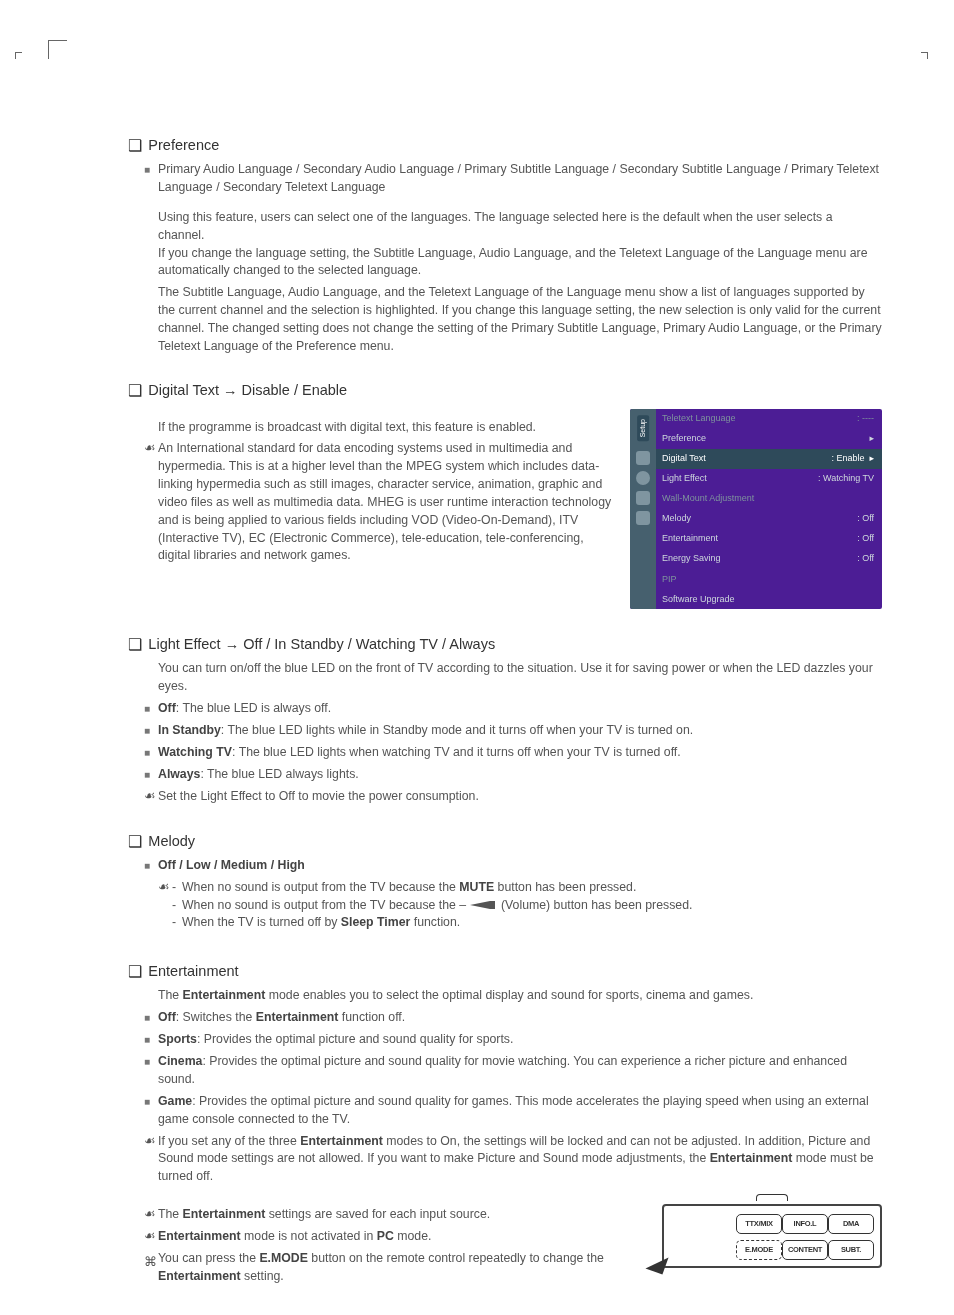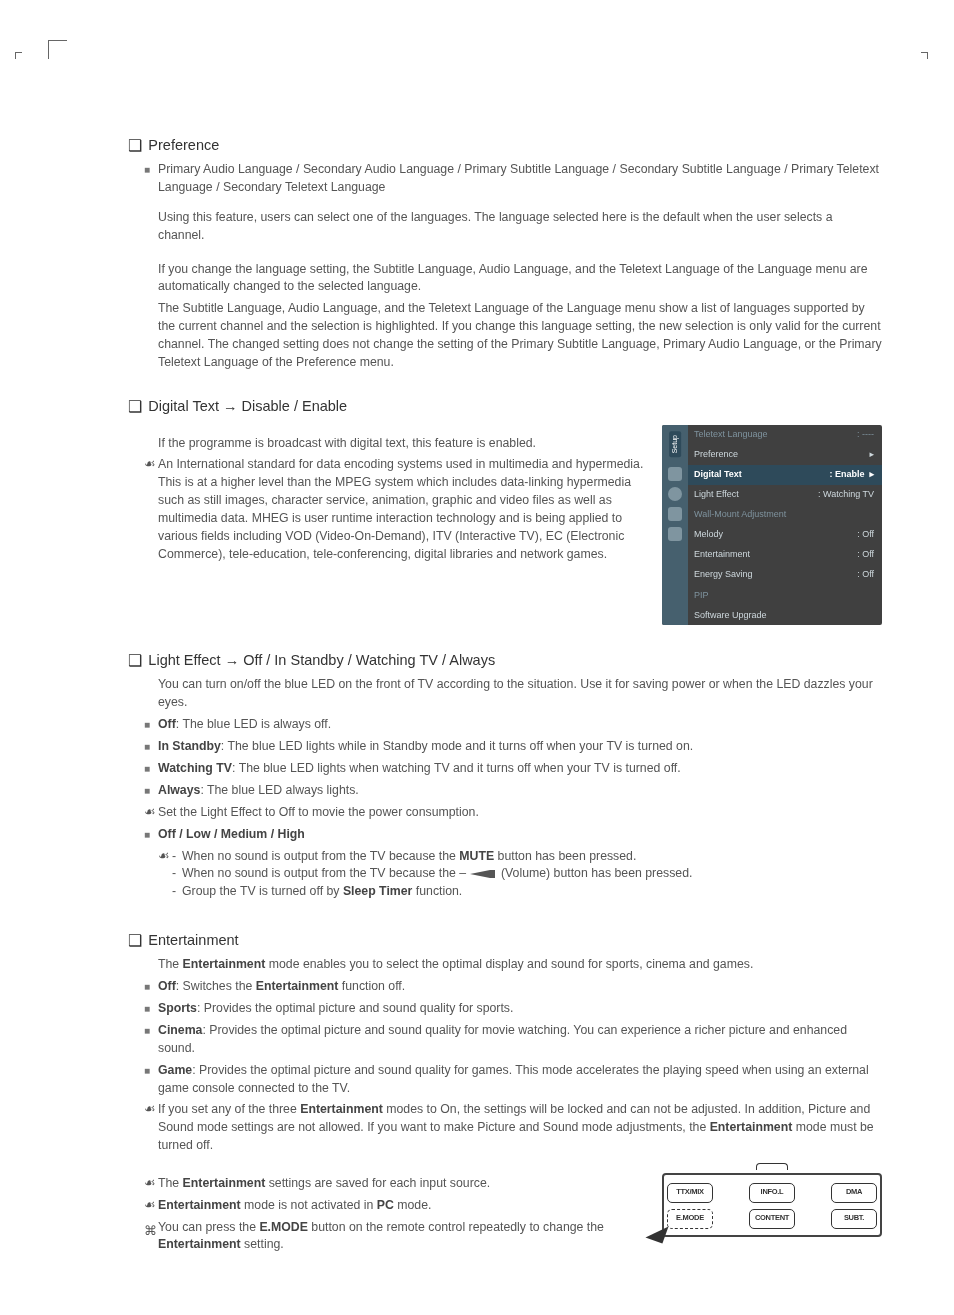--- a/index.html
+++ b/index.html
@@ -12,34 +12,34 @@
   .inset { margin-left:30px; }
   .row { display:flex; margin:4px 0 4px 16px; }
   .bullet { flex:0 0 14px; color:#777; font-size:10px; line-height:18px; }
   .bullet.note { color:#555; font-size:13px; line-height:16px; }
   .bullet.remote { color:#555; font-size:13px; line-height:16px; }
   .txt { flex:1; }
   .bold { font-weight:bold; color:#444; }
   .dash { display:inline-block; width:10px; }
   .flex-section { display:flex; gap:12px; align-items:flex-start; }
   .flex-section .main { flex:1;margin-top:12px; }
-  .osd { width:220px; background:#404040; color:#cdd7dc; font-size:9px; border-radius:2px; overflow:hidden; margin-top:2px; }
+  .osd { width:252px; background:#4c1d95; color:#cdd7dc; font-size:9px; border-radius:2px; overflow:hidden; margin-top:2px; }
   .osd-body { display:flex; }
   .osd-icons { width:26px; background:#46606e; display:flex; flex-direction:column; align-items:center; padding-top:6px; gap:6px; }
   .osd-ico { width:14px; height:14px; background:#7f95a0; border-radius:3px; }
   .osd-ico.gear { border-radius:50%; }
   .osd-list { flex:1; }
   .osd-item { display:flex; justify-content:space-between; padding:3.5px 8px 3.5px 6px; }
   .osd-item.dim { color:#7e929d; }
-  .osd-item.active { background:#2e4a5a; color:#fff; font-weight:bold; }
+  .osd-item.active { background:#2e4a5a; color:#fff; font-weight:normal; }
   .osd-vlabel { writing-mode:vertical-rl; transform:rotate(180deg); font-size:7px; background:#2e4a5a; color:#fff; padding:4px 1px; border-radius:2px; margin-bottom:4px; }
   .remote { width:220px; margin-top:4px; }
   .remote-frame { border:2px solid #444; border-radius:4px; padding:8px 6px 6px 6px; position:relative; background:#fff; }
   .remote-rows { display:flex; flex-direction:column; gap:6px; }
-  .remote-row { display:flex; justify-content:center;gap:36px; }
+  .remote-row { display:flex; justify-content:flex-end; }
   .rbtn { border:1.5px solid #333; border-radius:5px; min-width:44px; height:18px; display:flex; align-items:center; justify-content:center; font-size:7.5px; font-weight:bold; color:#333; letter-spacing:-0.3px; background:#fff; }
   .rbtn.dotted { border-style:dashed; }
   .remote-wedge { position:absolute; left:-14px; bottom:-4px; width:0; height:0; border-top:18px solid transparent; border-right:18px solid #333; transform:rotate(20deg); }
   .remote-top { display:flex; justify-content:center; margin-bottom:3px; }
   .remote-grip { width:30px; height:6px; border:1.5px solid #333; border-bottom:none; border-radius:4px 4px 0 0; }
   .vol-icon { display:inline-block; width:28px; height:8px; vertical-align:middle; }
 </style>
 </head>
 <body>
 
@@ -47,21 +47,21 @@
   <div class="crop-tl"></div>
   <div class="crop-tl inner"></div>
   <div class="crop-tr"></div>
 
   <div class="h2"><span class="mark">❑</span><span>Preference</span></div>
   <div class="row">
       <div class="bullet">■</div>
       <div class="txt">
     <div>Primary Audio Language / Secondary Audio Language / Primary Subtitle Language / Secondary Subtitle Language / Primary Teletext Language / Secondary Teletext Language</div>
     <div style="margin-top:12px">Using this feature, users can select one of the languages. The language selected here is the default when the user selects a channel.</div>
-    <div style="margin-top:16px">If you change the language setting, the Subtitle Language, Audio Language, and the Teletext Language of the Language menu are automatically changed to the selected language.</div>
+    <div style="margin-top:0">If you change the language setting, the Subtitle Language, Audio Language, and the Teletext Language of the Language menu are automatically changed to the selected language.</div>
     <div style="margin-top:4px">The Subtitle Language, Audio Language, and the Teletext Language of the Language menu show a list of languages supported by the current channel and the selection is highlighted. If you change this language setting, the new selection is only valid for the current channel. The changed setting does not change the setting of the Primary Subtitle Language, Primary Audio Language, or the Primary Teletext Language of the Preference menu.</div>
   </div>
     </div>
 
   <div class="h2"><span class="mark">❑</span><span>Digital Text → Disable / Enable</span></div>
   <div class="flex-section">
     <div class="main">
       <div class="inset">If the programme is broadcast with digital text, this feature is enabled.</div>
       <div class="row">
           <div class="bullet note">☙</div>
@@ -141,33 +141,34 @@
     </div>
   <div class="row">
       <div class="bullet">■</div>
       <div class="txt"><span class="bold">Always</span><span>: The blue LED always lights.</span></div>
     </div>
   <div class="row">
       <div class="bullet note">☙</div>
       <div class="txt">Set the Light Effect to Off to movie the power consumption.</div>
     </div>
 
+  <div class="h2"><span class="mark">❑</span><span>Melody</span></div>
   <div class="row">
       <div class="bullet">■</div>
       <div class="txt">
     <div class="bold">Off / Low / Medium / High</div>
     <div class="row" style="margin-left:0">
           <div class="bullet note">☙</div>
           <div class="txt">
       <div><span class="dash">-</span><span>When no sound is output from the TV because the </span><span class="bold">MUTE</span><span> button has been pressed.</span></div>
       <div><span class="dash">-</span><span>When no sound is output from the TV because the – </span><svg class="vol-icon" viewBox="0 0 28 8">
                 <polygon points="0,4 20,0 20,8" fill="#555"></polygon>
                 <rect x="20" y="0" width="5" height="8" fill="#555"></rect>
               </svg><span> (Volume) button has been pressed.</span></div>
-      <div><span class="dash">-</span><span>Group the TV is turned off by </span><span class="bold">Sleep Timer</span><span> function.</span></div>
+      <div><span class="dash">-</span><span>When the TV is turned off by </span><span class="bold">Sleep Timer</span><span> function.</span></div>
     </div>
         </div>
   </div>
     </div>
 
   <div class="h2"><span class="mark">❑</span><span>Entertainment</span></div>
   <div class="inset"><span>The </span><span class="bold">Entertainment</span><span> mode enables you to select the optimal display and sound for sports, cinema and games.</span></div>
   <div class="row">
       <div class="bullet">■</div>
       <div class="txt"><span class="bold">Off</span><span>: Switches the </span><span class="bold">Entertainment</span><span> function off.</span></div>

